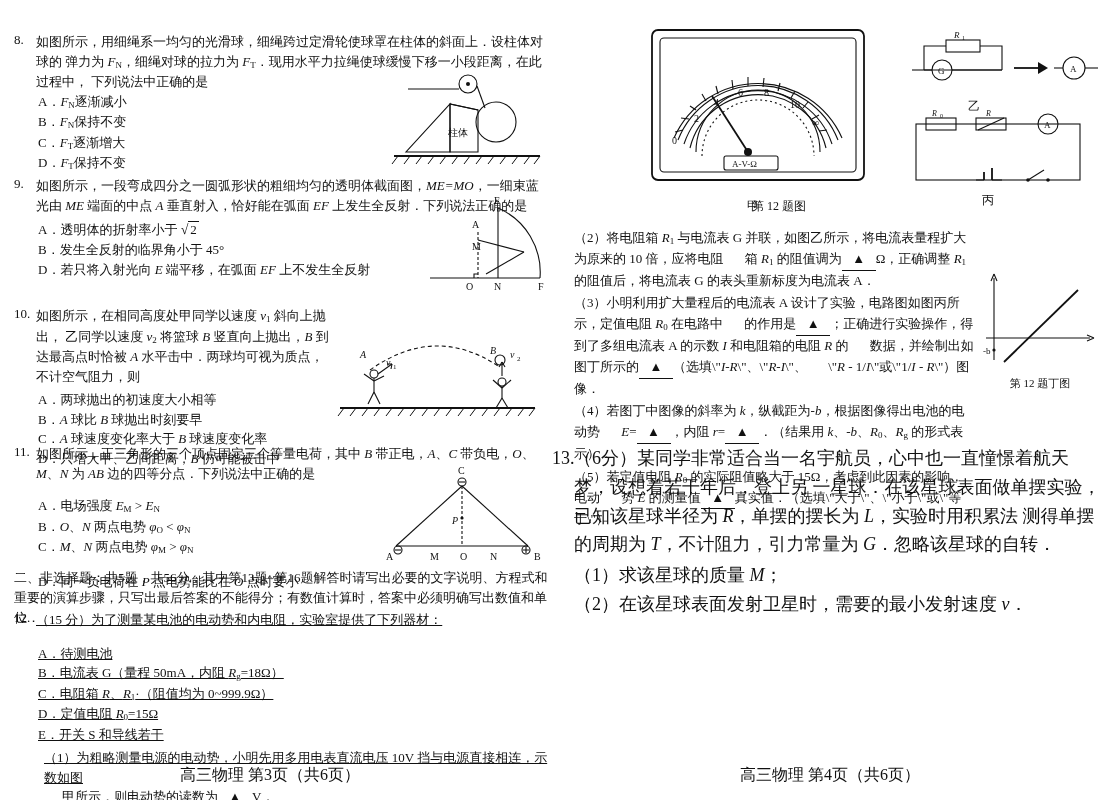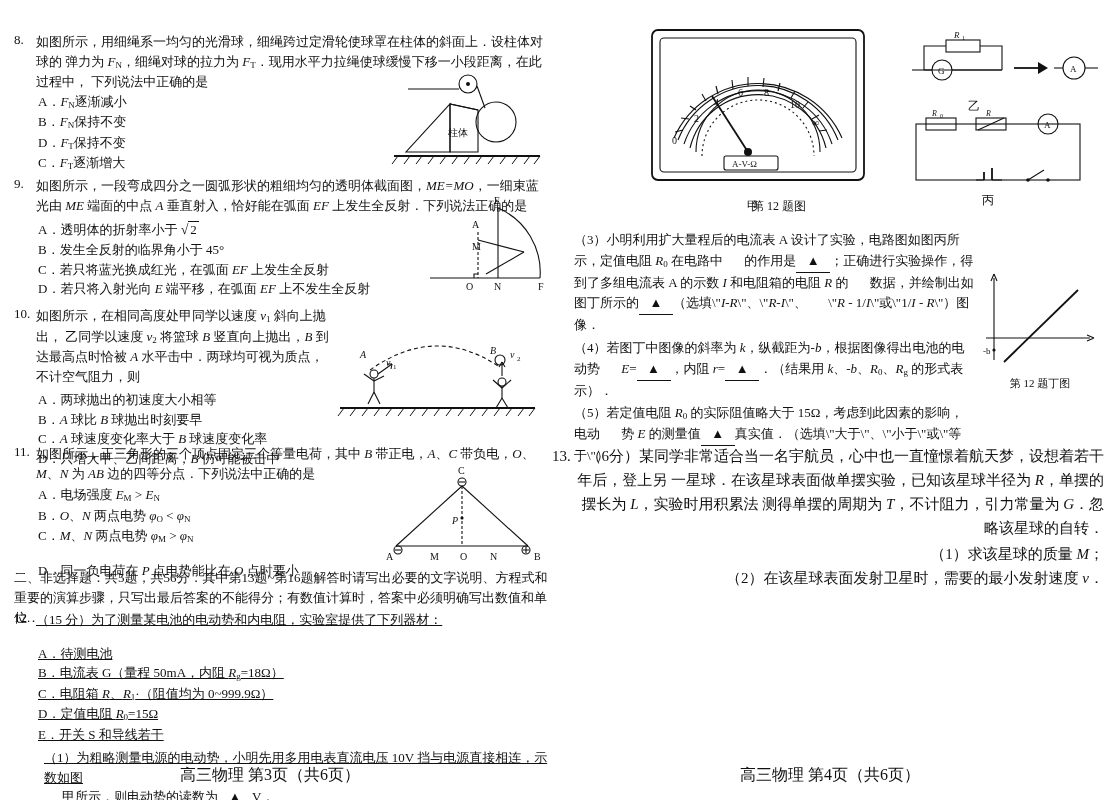--- a/index.html
+++ b/index.html
@@ -24,21 +24,21 @@
   .sub{font-size:9px;vertical-align:-2px;}
 
   
   #q8{position:absolute;left:14px;top:32px;width:530px;}
   #q9{position:absolute;left:14px;top:176px;width:530px;}
   #q10{position:absolute;left:14px;top:306px;width:530px;}
   #q11{position:absolute;left:14px;top:444px;width:530px;}
   #sec2{position:absolute;left:14px;top:568px;width:540px;font-size:13px;line-height:1.55;}
   #q12{position:absolute;left:14px;top:610px;width:540px;text-decoration:underline;}
   #q12b{position:absolute;left:14px;top:228px;width:530px;font-size:13px;line-height:1.6;}
-  #q13{position:absolute;left:14px;top:444px;width:530px;font-size:15px;line-height:1.6;text-align:right;}
+  #q13{position:absolute;left:14px;top:444px;width:530px;font-size:18px;line-height:1.6;}
 
   .footer{position:absolute;bottom:14px;font-size:16px;}
   .footer-l{left:180px;}
 
   .fig{position:absolute;}
   svg{display:block;}
   .ln{stroke:#111;fill:none;stroke-width:1.1;}
   .ln2{stroke:#111;fill:none;stroke-width:1.8;}
   .hatch{stroke:#111;stroke-width:1;}
   text{font-family:"Liberation Serif",serif;font-size:10px;fill:#111;}
@@ -56,22 +56,22 @@
 
     <div id="q8" class="q">
       <div class="qnum">8.</div>
       <div class="qbody">
         如图所示，用细绳系一均匀的光滑球，细绳跨过定滑轮使球罩在柱体的斜面上．设柱体对球的
         弹力为 <em>F</em><span class="sub">N</span>，细绳对球的拉力为 <em>F</em><span class="sub">T</span>．现用水平力拉绳使球缓慢下移一小段距离，在此过程中，
         下列说法中正确的是
       </div>
       <div class="opt">A．<em>F</em><span class="sub">N</span>逐渐减小</div>
       <div class="opt">B．<em>F</em><span class="sub">N</span>保持不变</div>
+      <div class="opt">C．<em>F</em><span class="sub">T</span>逐渐增大</div>
       <div class="opt">D．<em>F</em><span class="sub">T</span>保持不变</div>
-      <div class="opt">C．<em>F</em><span class="sub">T</span>逐渐增大</div>
     </div>
 
     <div class="fig" style="left:390px;top:64px;">
       <svg width="160" height="105" viewBox="0 0 160 105">
 
         <circle cx="78" cy="20" r="9" class="ln"></circle>
         <circle cx="78" cy="20" r="2" fill="#111"></circle>
         <path d="M18 25 L69 25" class="ln"></path>
         <path d="M87 22 L95 44" class="ln"></path>
 
@@ -102,21 +102,20 @@
     </div>
 
     <div id="q9" class="q">
       <div class="qnum">9.</div>
       <div class="qbody">
         如图所示，一段弯成四分之一圆弧形状的粗细均匀的透明体截面图，<em>ME=MO</em>，一细束蓝光由
         <em>ME</em> 端面的中点 <em>A</em> 垂直射入，恰好能在弧面 <em>EF</em> 上发生全反射．下列说法正确的是
       </div>
       <div class="opt" style="margin-top:4px">A．透明体的折射率小于 <span class="radsym">√</span><span class="sqrt">2</span></div>
       <div class="opt">B．发生全反射的临界角小于 45°</div>
-      <div class="opt">C．若只将蓝光换成红光，在弧面 <em>EF</em> 上发生全反射</div>
       <div class="opt">D．若只将入射光向 <em>E</em> 端平移，在弧面 <em>EF</em> 上不发生全反射</div>
     </div>
 
     <div class="fig" style="left:390px;top:192px;">
       <svg width="165" height="108" viewBox="0 0 165 108">
         <text x="104" y="12">E</text>
         <path d="M108 16 L108 86" class="ln"></path>
         <path d="M40 86 L150 86" class="ln"></path>
         <path d="M108 16 A70 70 0 0 1 150 86" class="ln"></path>
         <text x="82" y="36">A</text>
@@ -201,21 +200,21 @@
         </g>
       </svg>
     </div>
 
     <div id="q11" class="q">
       <div class="qnum">11.</div>
       <div class="qbody" style="width:520px">
         如图所示，正三角形的三个顶点固定三个等量电荷，其中 <em>B</em> 带正电，<em>A</em>、<em>C</em> 带负电，<em>O</em>、<em>M</em>、<em>N</em>
         为 <em>AB</em> 边的四等分点．下列说法中正确的是
       </div>
-      <div class="opt" style="margin-top:2px">A．电场强度 <em>E</em><span class="sub">M</span> &gt; <em>E</em><span class="sub">N</span></div>
+      <div class="opt" style="margin-top:13px">A．电场强度 <em>E</em><span class="sub">M</span> &gt; <em>E</em><span class="sub">N</span></div>
       <div class="opt">B．<em>O</em>、<em>N</em> 两点电势 <em>φ</em><span class="sub">O</span> &lt; <em>φ</em><span class="sub">N</span></div>
       <div class="opt">C．<em>M</em>、<em>N</em> 两点电势 <em>φ</em><span class="sub">M</span> &gt; <em>φ</em><span class="sub">N</span></div>
       <div class="opt" style="margin-top:14px">D．同一负电荷在 <em>P</em> 点电势能比在 <em>O</em> 点时要小</div>
     </div>
 
     <div class="fig" style="left:366px;top:462px;">
       <svg width="180" height="100" viewBox="0 0 180 100">
         <text x="92" y="12">C</text>
         <circle cx="96" cy="20" r="4" class="ln"></circle>
         <path d="M93 20 L99 20" class="ln"></path>
@@ -369,20 +368,24 @@
         <path d="M14 6 L11 13 M14 6 L17 13" class="ln"></path>
         <path d="M114 70 L107 67 M114 70 L107 73" class="ln"></path>
         <path d="M24 94 L98 22" class="ln2"></path>
         <text x="3" y="86" style="font-size:9px">-b</text>
         <circle cx="14" cy="82" r="1.6" fill="#111"></circle>
       </svg>
       <div style="font-size:11px;text-align:center;margin-top:-2px">第 12 题丁图</div>
     </div>
 
     <div id="q12b">
+      <div style="width:400px">
+        （2）将电阻箱 <em>R</em><span class="sub">1</span> 与电流表 G 并联，如图乙所示，将电流表量程扩大为原来的 10 倍，应将电阻
+        <span style="margin-left:18px">箱 <em>R</em><span class="sub">1</span> 的阻值调为<span class="blank">▲</span>Ω，正确调整 <em>R</em><span class="sub">1</span> 的阻值后，将电流表 G 的表头重新标度为电流表 A．</span>
+      </div>
       <div style="width:400px;margin-top:2px">
         （3）小明利用扩大量程后的电流表 A 设计了实验，电路图如图丙所示，定值电阻 <em>R</em><span class="sub">0</span> 在电路中
         <span style="margin-left:18px">的作用是<span class="blank">▲</span>；正确进行实验操作，得到了多组电流表 A 的示数 <em>I</em> 和电阻箱的电阻 <em>R</em> 的</span>
         <span style="margin-left:18px">数据，并绘制出如图丁所示的<span class="blank">▲</span>（选填\"<em>I-R</em>\"、\"<em>R-I</em>\"、</span>
         <span style="margin-left:18px">\"<em>R</em> - 1/<em>I</em>\"或\"1/<em>I</em> - <em>R</em>\"）图像．</span>
       </div>
       <div style="width:400px;margin-top:2px">
         （4）若图丁中图像的斜率为 <em>k</em>，纵截距为-<em>b</em>，根据图像得出电池的电动势
         <span style="margin-left:18px"><em>E</em>=<span class="blank">▲</span>，内阻 <em>r</em>=<span class="blank">▲</span>．（结果用 <em>k</em>、-<em>b</em>、<em>R</em><span class="sub">0</span>、<em>R</em><span class="sub">g</span> 的形式表示）．</span>
       </div>

